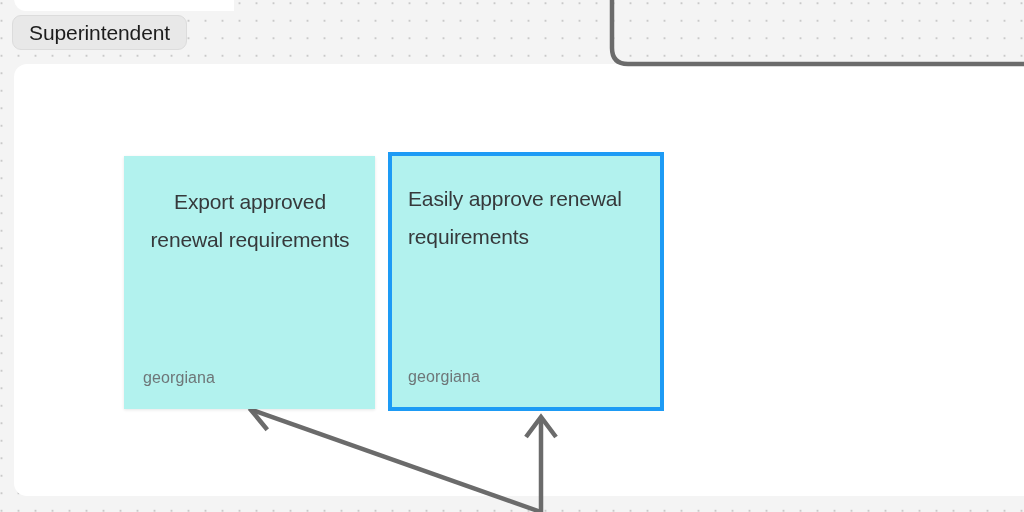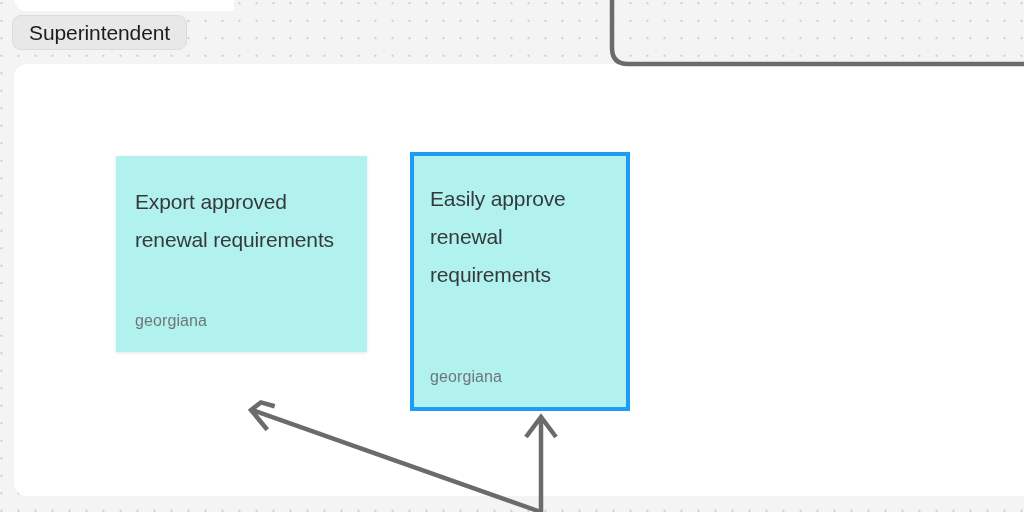--- a/index.html
+++ b/index.html
@@ -98,29 +98,30 @@
   .card .card-author {
     position: absolute;
     left: 19px;
     bottom: 22px;
     font-size: 16px;
     color: #6e7678;
     letter-spacing: 0.1px;
   }
 
   #card-export {
-    left: 116px;
+    left: 124px;
     top: 156px;
     width: 251px;
-    height: 196px;
+    height: 253px;
+    text-align: center;
   }
   #card-easily {
-    left: 410px;
+    left: 388px;
     top: 152px;
-    width: 220px;
+    width: 276px;
     height: 259px;
     border: 4px solid #1d9bf5;
     background: #b2f2ee;
     box-shadow: none;
   }
   #card-easily .card-title { left: 16px; top: 24px; }
   #card-easily .card-author { left: 16px; bottom: 21px; }
 </style>
 </head>
 <body>

